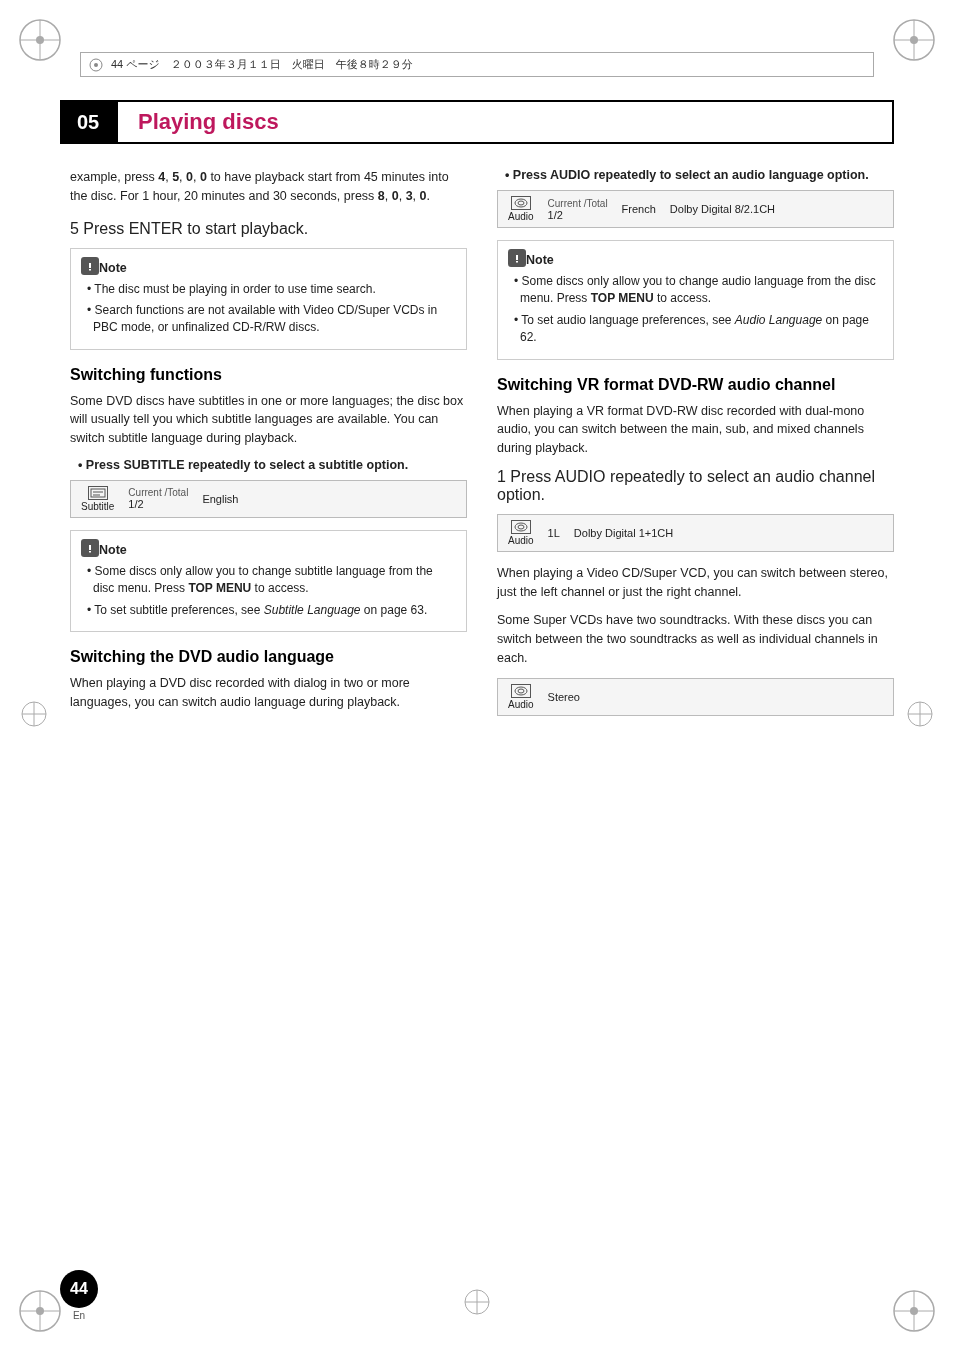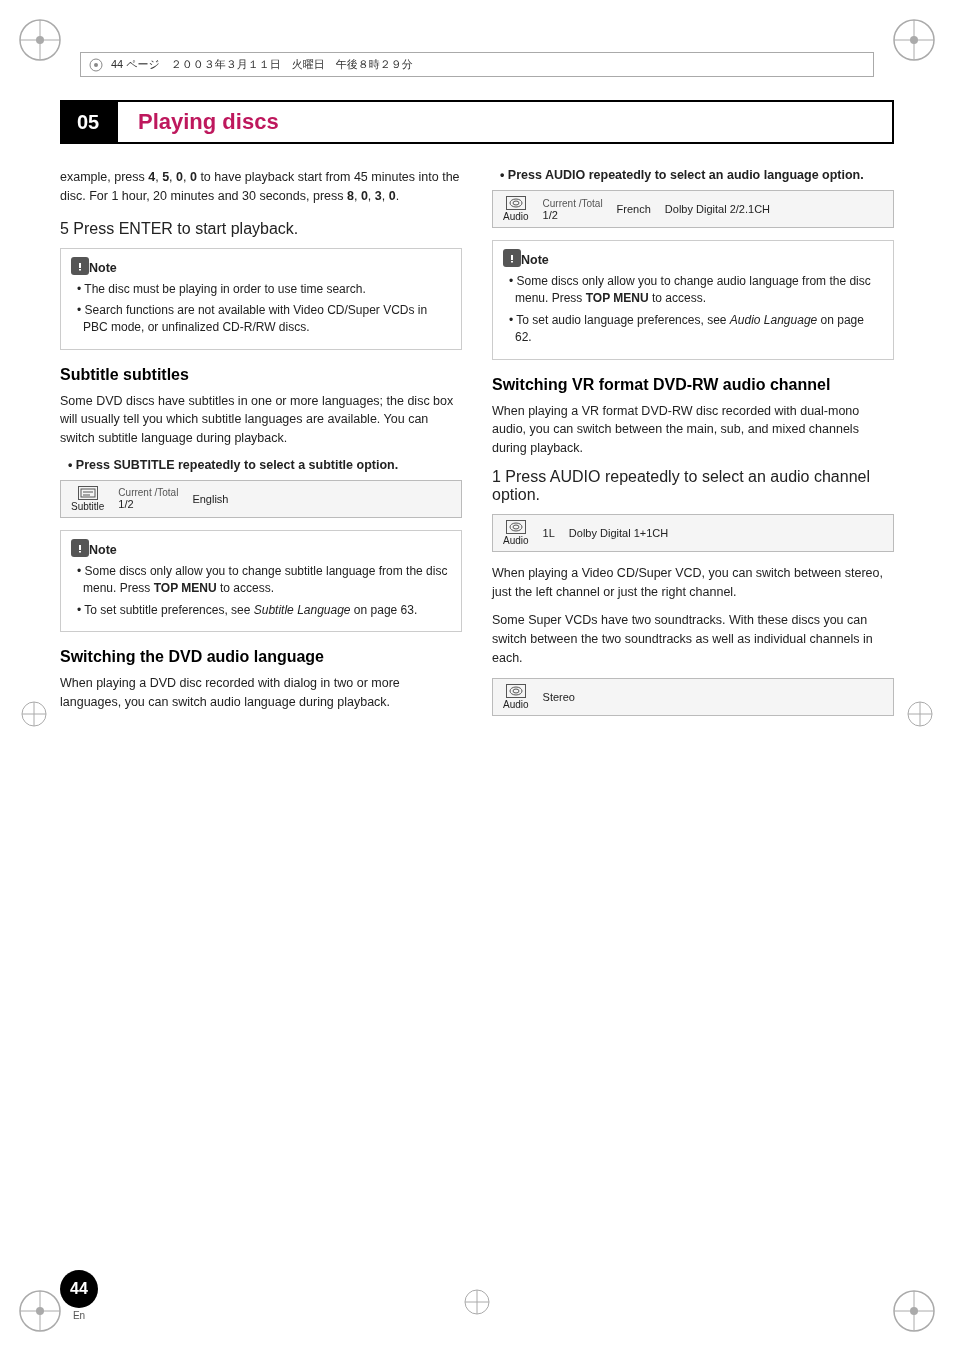--- a/index.html
+++ b/index.html
@@ -86,20 +86,21 @@
       top: 168px;
       left: 60px;
       right: 60px;
       bottom: 80px;
       display: flex;
       gap: 30px;
     }
 
     .col-left {
       flex: 1;
+      margin-left: 10px;
     }
 
     .col-right {
       flex: 1;
     }
 
     
     .intro-text {
       font-size: 12.5px;
       line-height: 1.5;
@@ -321,21 +322,21 @@
           <svg viewBox="0 0 12 12" fill="white">
               <path d="M5 3h2v5H5zm0 6h2v1.5H5z"></path>
             </svg>
         </div>
         <span>Note</span>
       </div>
       <p class="note-item">The disc must be playing in order to use time search.</p>
       <p class="note-item">Search functions are not available with Video CD/Super VCDs in PBC mode, or unfinalized  CD-R/RW discs.</p>
     </div>
 
-    <h2 class="section-heading">Subtitle subtitles</h2>
+    <h2 class="section-heading">Switching functions</h2>
     <p class="section-body">Some DVD discs have subtitles in one or more languages; the disc box will usually tell you which subtitle languages are available. You can switch subtitle language during playback.</p>
 
     <p class="bullet-instruction">
       <strong>Press SUBTITLE repeatedly to select a subtitle option.</strong>
     </p>
 
     <div class="display-box">
       <div class="display-row">
         <div class="display-icon-label">
           <div class="display-icon">
@@ -388,21 +389,21 @@
                 <ellipse cx="8" cy="5" rx="3" ry="2" fill="none" stroke="#555" stroke-width="1"></ellipse>
               </svg>
           </div>
           <span style="font-size:10px;">Audio</span>
         </div>
         <div>
           <div class="display-label-small">Current /Total</div>
           <div class="display-cell">1/2</div>
         </div>
         <div class="display-cell">French</div>
-        <div class="display-cell">Dolby Digital 2/2.1CH</div>
+        <div class="display-cell">Dolby Digital 8/2.1CH</div>
       </div>
     </div>
 
     <div class="note-box">
       <div class="note-header">
         <div class="note-icon">
           <svg viewBox="0 0 12 12" fill="white">
               <path d="M5 3h2v5H5zm0 6h2v1.5H5z"></path>
             </svg>
         </div>

